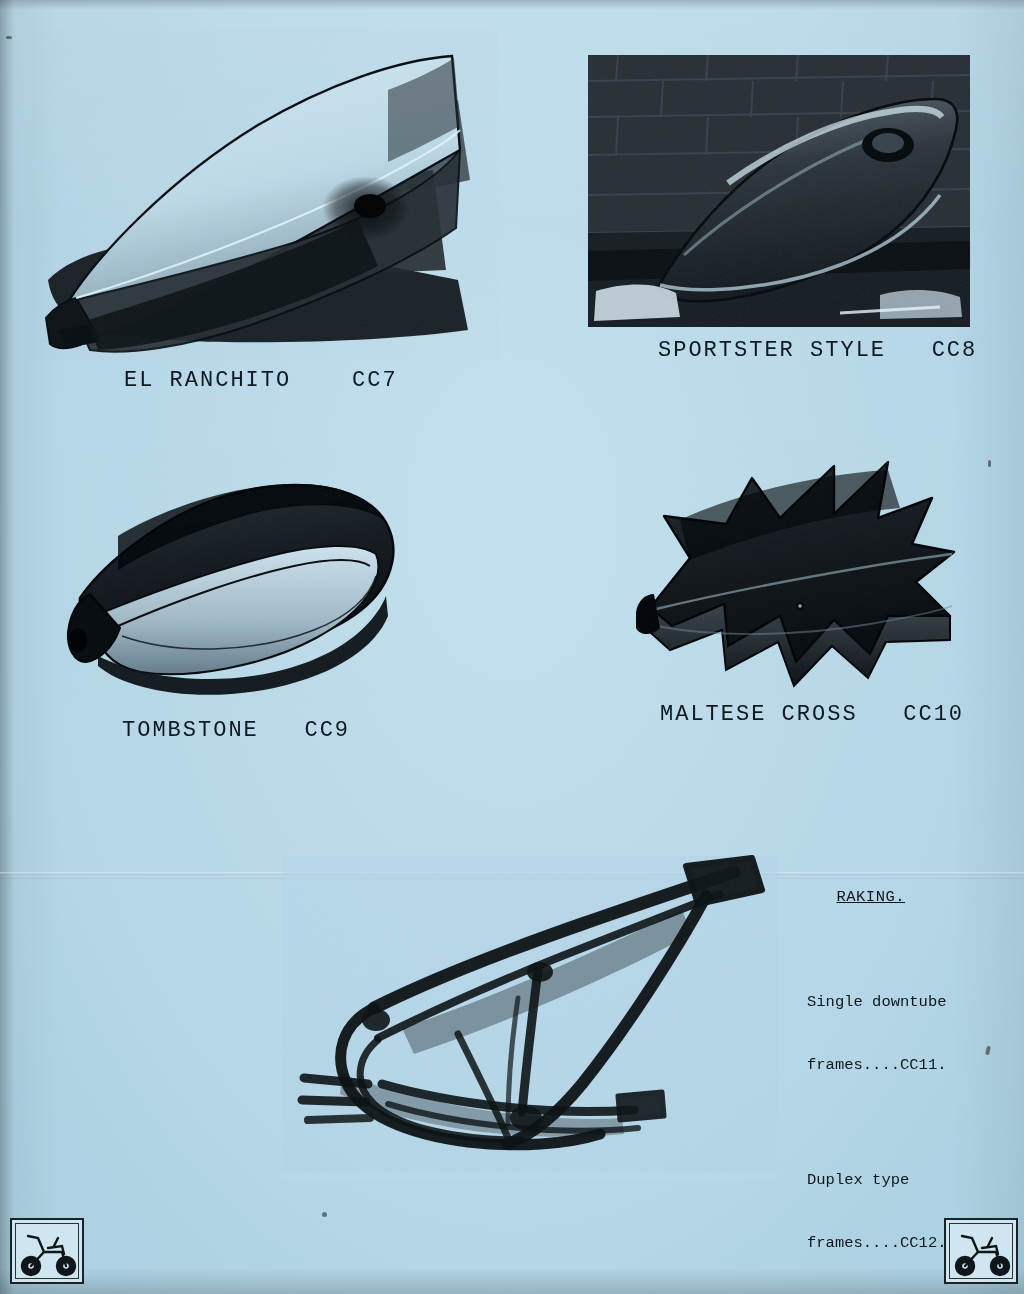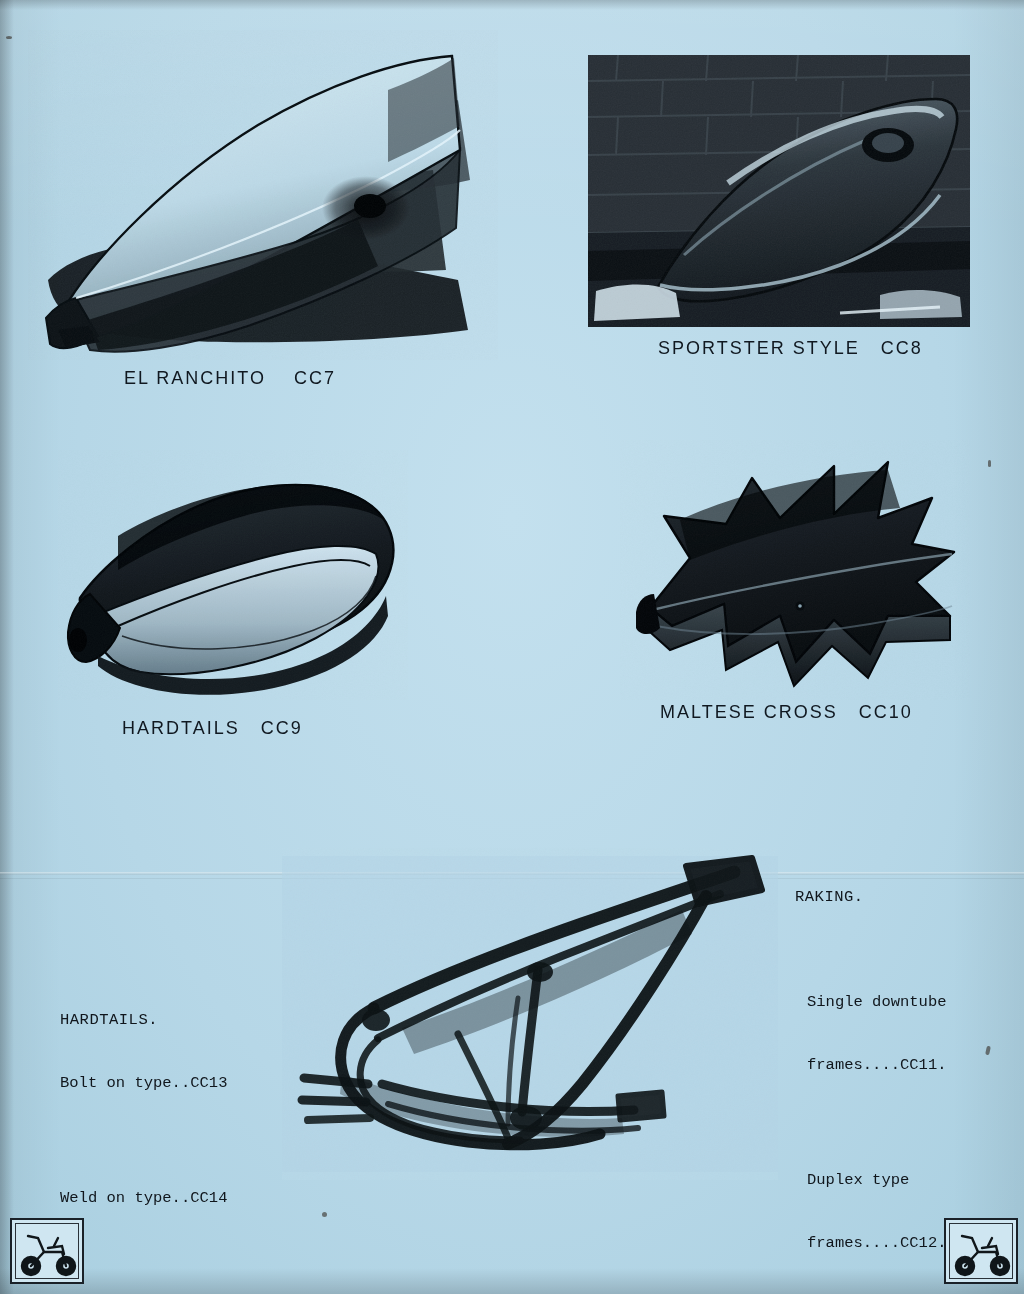--- a/index.html
+++ b/index.html
@@ -55,38 +55,40 @@
     pointer-events: none;
   }
 
   
   .photo {
     position: absolute;
     filter: contrast(1.05);
   }
   .caption {
     position: absolute;
-    font-family: Liberation Sans, sans-serif;
-    font-size: 18px;
+    font-family: Liberation Mono, monospace;
+    font-size: 22px;
     letter-spacing: 2.0px;
     color: #101820;
     white-space: pre;
   }
 
   
   .typed {
     position: absolute;
     font-family: "Liberation Mono", monospace;
     font-size: 15.5px;
     line-height: 21px;
     color: #10161c;
     white-space: pre;
   }
   .typed .hdr {
+    text-decoration: underline;
     letter-spacing: 0.5px;
+    text-align: center;
   }
 
   
   .logo-box {
     position: absolute;
     width: 74px;
     height: 66px;
     border: 2px solid #1a2128;
     background: #cfe6f1;
     box-sizing: border-box;
@@ -261,21 +263,21 @@
 
       <path d="M10 182 C 12 164, 20 150, 32 144 L 62 178 C 56 196, 42 210, 28 212 C 16 212, 9 198, 10 182 Z" fill="#0b1014" stroke="#070a0c" stroke-width="2"></path>
       <ellipse cx="20" cy="190" rx="9" ry="12" fill="#050709"></ellipse>
 
       <path d="M40 206 C 100 236, 200 238, 268 204 C 300 188, 320 166, 328 146 L 330 166 C 318 196, 280 224, 216 238 C 140 254, 68 240, 40 216 Z" fill="#10161a" opacity="0.95"></path>
 
       <path d="M60 86 C 110 56, 180 34, 240 34 C 282 34, 314 48, 326 70 C 300 52, 240 50, 186 66 C 130 82, 86 104, 60 120 Z" fill="#05090b" opacity="0.8"></path>
       <rect x="0" y="0" width="350" height="250" filter="url(#grain9)" fill="#000" opacity="0.14"></rect>
     </svg>
   </div>
-  <div class="caption" style="left:122px; top:718px;">HARDTAILS   CC9</div>
+  <div class="caption" style="left:122px; top:718px;">TOMBSTONE   CC9</div>
 
   <div class="photo" style="left:620px; top:440px; width:350px; height:260px;">
     <svg width="350" height="260" viewBox="0 0 350 260">
       <defs>
         <filter id="grain10" x="-10%" y="-10%" width="120%" height="120%">
           <feTurbulence type="fractalNoise" baseFrequency="0.9" numOctaves="3" result="n"></feTurbulence>
           <feColorMatrix in="n" type="saturate" values="0"></feColorMatrix>
           <feComponentTransfer>
               <feFuncA type="linear" slope="0.30"></feFuncA>
             </feComponentTransfer>
@@ -375,26 +377,20 @@
     <div class="hdr">RAKING.</div>
     <div style="padding-left:12px;">
       <div>Single downtube</div>
       <div>frames....CC11.</div>
       <div style="height:10px;"></div>
       <div>Duplex type</div>
       <div>frames....CC12.</div>
     </div>
   </div>
 
-  <div class="typed" style="left:60px; top:968px;">
-    <div class="hdr">HARDTAILS.</div>
-    <div>Bolt on type..CC13</div>
-    <div style="height:10px;"></div>
-    <div>Weld on type..CC14</div>
-  </div>
 
   <div class="logo-box" style="left:10px; top:1218px;">
     <div class="inner"></div>
     <svg width="62" height="54" viewBox="0 0 62 54">
       <g stroke="#10161a" stroke-width="2.4" fill="none" stroke-linecap="round">
         <circle cx="13" cy="40" r="9" fill="#10161a"></circle>
         <circle cx="13" cy="40" r="4" fill="#cfe6f1"></circle>
         <circle cx="48" cy="40" r="9" fill="#10161a"></circle>
         <circle cx="48" cy="40" r="4" fill="#cfe6f1"></circle>
         <path d="M13 40 L 26 26 L 44 26 L 48 40"></path>

